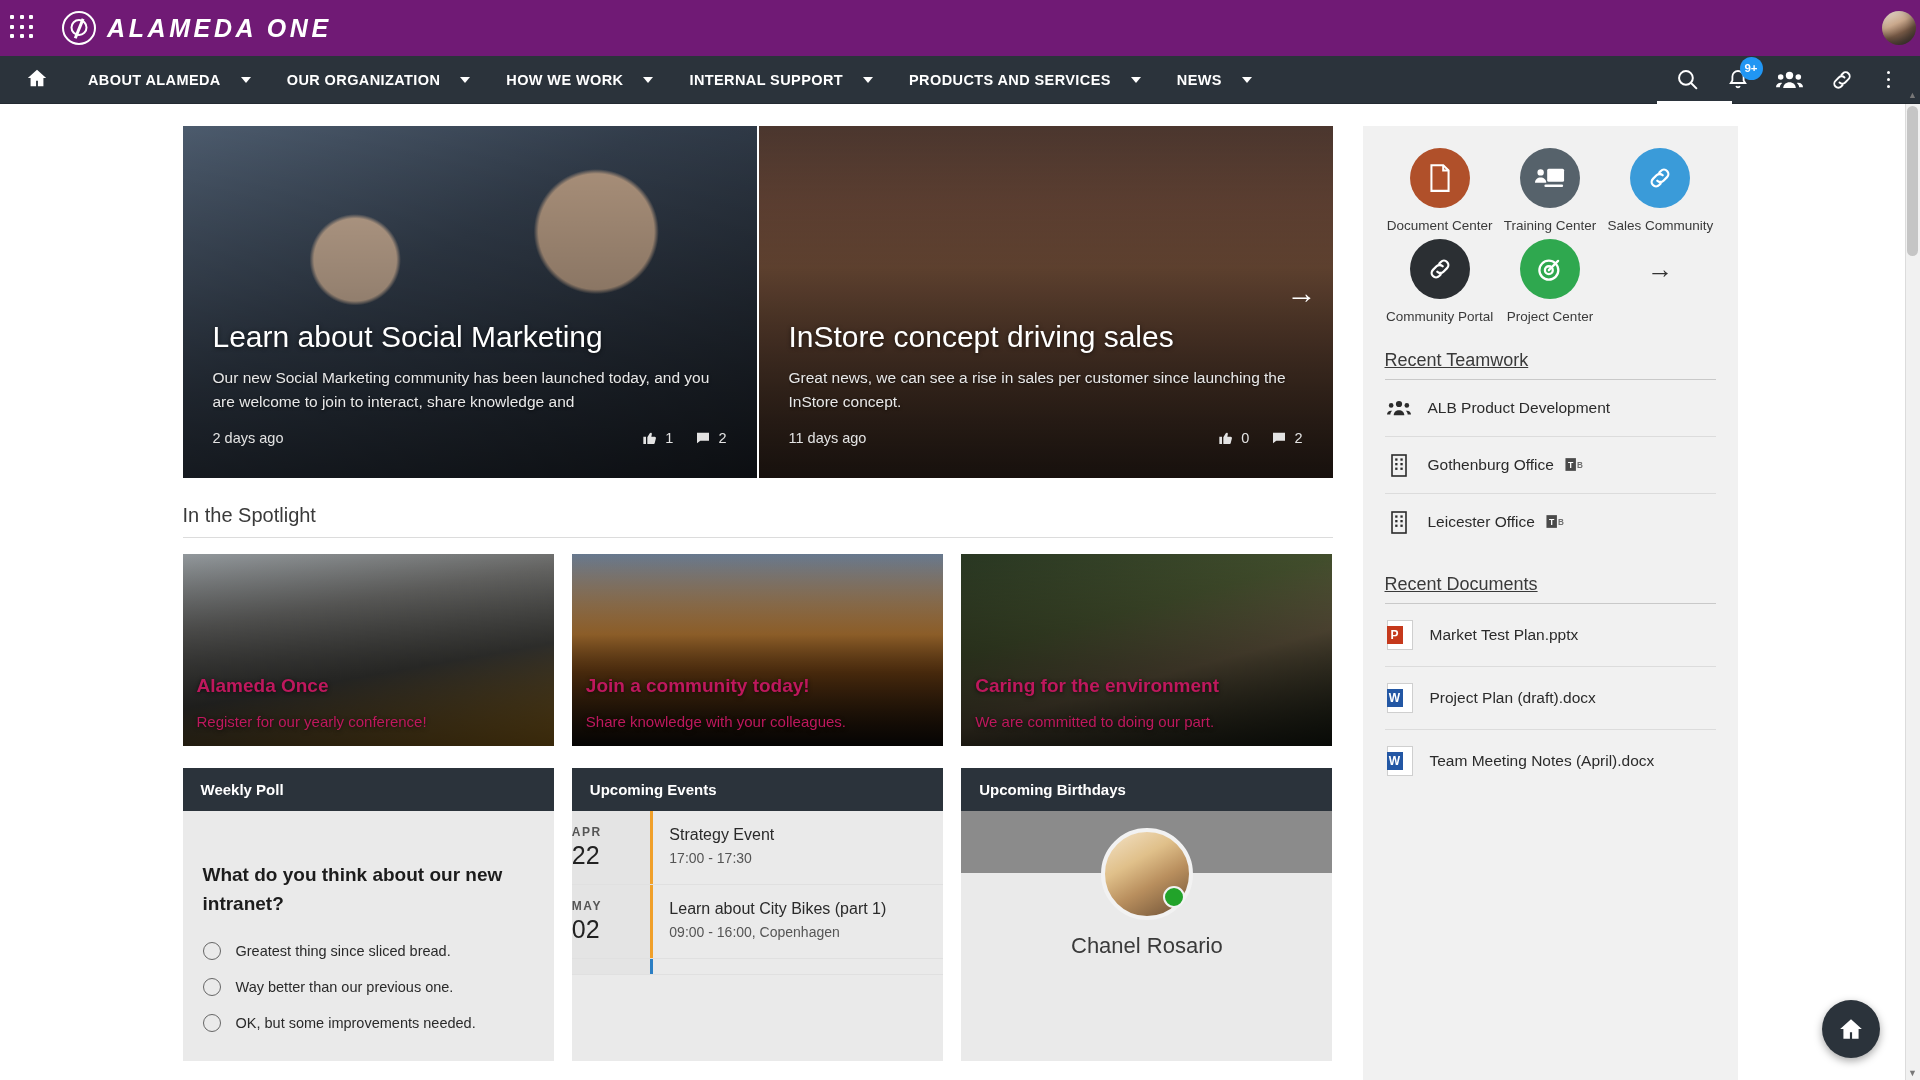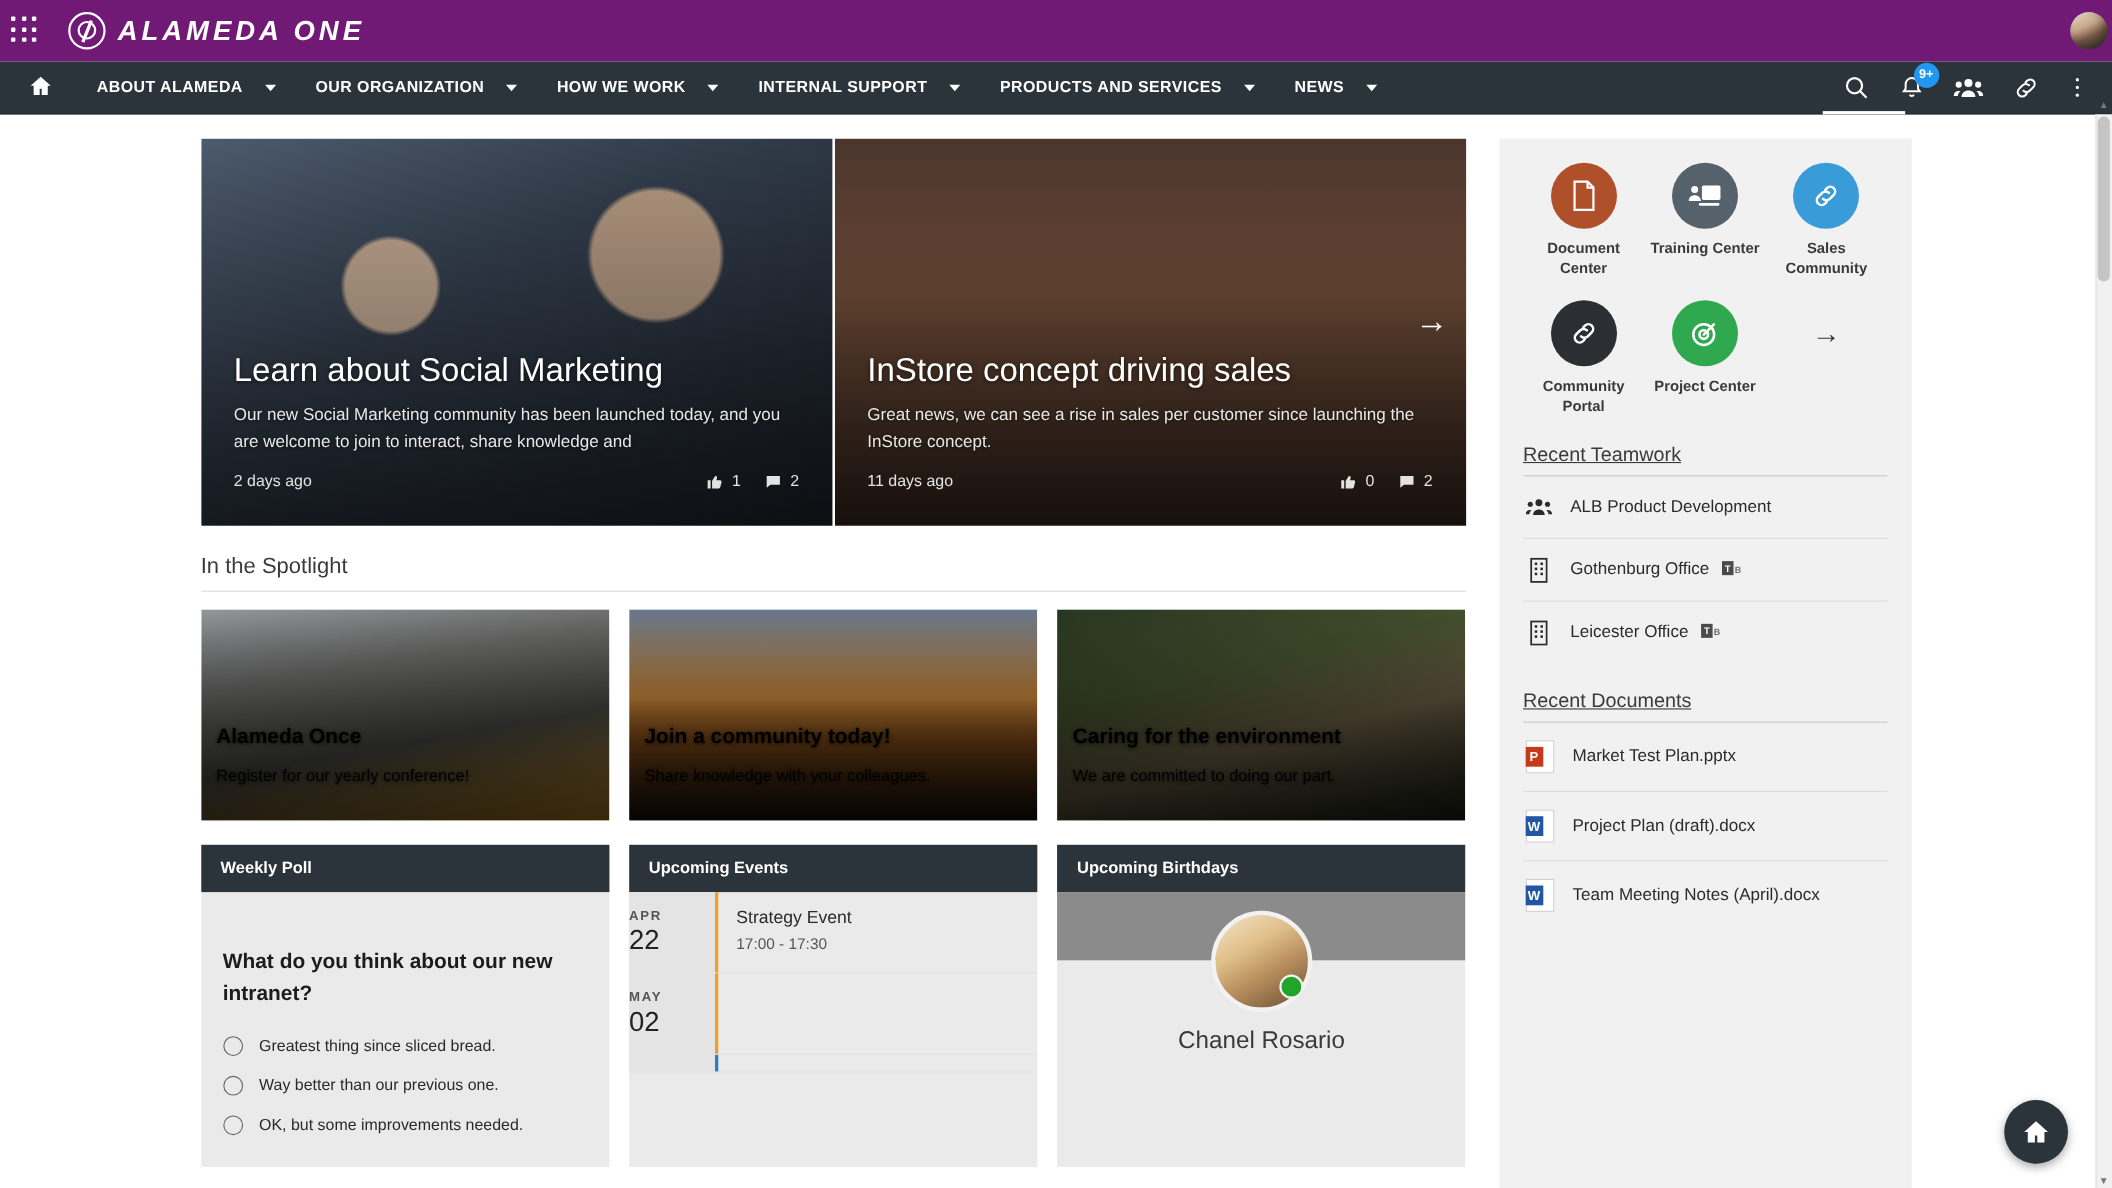--- a/index.html
+++ b/index.html
@@ -88,21 +88,21 @@
   .img-kayak{background:linear-gradient(170deg,#9aa0a4 0%,#6f6f6d 30%,#4a4a46 60%,#c98f24 100%);}
   .img-jump{background:linear-gradient(180deg,#6d7f96 0%,#d8903e 42%,#8a4f18 62%,#140f0b 100%);}
   .img-forest{background:linear-gradient(165deg,#2b3a24 0%,#46532f 35%,#6d6046 60%,#1d2418 100%);}
 
   
   .sec-head { font-size:20px; color:#3a3a3a; margin: 26px 0 10px 0; font-weight:normal; }
   .sec-rule { height:1px; background:#dcdcdc; margin-bottom:16px; }
   .spot-row { display:flex; gap:18px; }
   .spot-card { position:relative; flex:1 1 0; height:192px; overflow:hidden; }
   .spot-shade { position:absolute; inset:0; background:linear-gradient(180deg,rgba(0,0,0,.05) 0%,rgba(0,0,0,.45) 55%,rgba(0,0,0,.72) 100%); }
-  .spot-body { position:absolute; left:0; right:0; bottom:16px; padding:0 6px 16px 14px; color:#000000; }
+  .spot-body { position:absolute; left:0; right:0; bottom:0; padding:0 6px 16px 14px; color:#be185d; }
   .spot-title{ font-size:19px; font-weight:bold; margin-bottom:16px; text-shadow:0 1px 4px rgba(0,0,0,.7);}
   .spot-sub{ font-size:15px; text-shadow:0 1px 4px rgba(0,0,0,.7);}
 
   
   .widget-row { display:flex; gap:18px; margin-top:22px; }
   .widget { flex:1 1 0; background:#eaeaea; }
   .widget-head { background:#2b333b; color:#fff; font-size:15px; font-weight:bold; padding:13px 18px; }
   .widget-body { padding:18px 20px 20px 20px; }
   .poll-q { font-size:19px; font-weight:bold; color:#1c1c1c; line-height:1.55; margin-bottom:14px;margin-top:31px; }
   .poll-opt { display:flex; align-items:center; gap:15px; padding:9px 0; }
@@ -120,21 +120,21 @@
 
   .bday-band { background:#8b8b8b; height:62px; position:relative; }
   .bday-av { position:absolute; left:50%; top:17px; transform:translateX(-50%);
              width:92px;height:92px;border-radius:50%;border:4px solid #f2f2f2;
              background:linear-gradient(150deg,#f4e3c8 0%,#e0c08a 35%,#b98f5e 60%,#6a4e34 100%);}
   .bday-dot{ position:absolute; right:4px; bottom:8px; width:22px;height:22px;border-radius:50%;
              background:#22a32a; border:2.5px solid #f2f2f2;}
   .bday-name{ text-align:center; font-size:22px; color:#3a3a3a; padding:60px 0 18px 0; }
 
   
-  .ql-grid { display:grid; grid-template-columns:repeat(3,1fr); row-gap:20px;font-weight:bold; }
+  .ql-grid { display:grid; grid-template-columns:repeat(3,1fr); row-gap:4px; }
   .ql { display:flex; flex-direction:column; align-items:center; cursor:pointer; }
   .ql-circ { width:60px;height:60px;border-radius:50%;display:flex;align-items:center;justify-content:center;color:#fff;}
   .ql-lbl { font-size:13.5px; color:#3a3a3a; text-align:center; margin-top:9px; line-height:1.35; }
   .ql-arrow { display:flex; align-items:center; justify-content:center; height:60px; font-size:26px; color:#333; cursor:pointer;}
   .side-head { font-size:18px; color:#3a3a3a; margin:24px 0 8px 0;text-decoration:underline; }
   .side-rule { height:1px; background:#c9c9c9; }
   .side-item { display:flex; align-items:center; gap:17px; padding:16px 2px; border-bottom:1px solid #dcdcdc; cursor:pointer;}
   .side-item:last-child{border-bottom:none;}
   .side-lbl { font-size:15.5px; color:#2b2b2b; }
   .ico-box { width:24px; height:24px; flex:0 0 auto; display:flex; align-items:center; justify-content:center;}
@@ -371,20 +371,24 @@
                 <div class="ev-title">Strategy Event</div>
                 <div class="ev-time">17:00 - 17:30</div>
               </div>
             </div>
             <div class="ev-row">
               <div class="ev-date">
                 <div class="ev-mon">MAY</div>
                 <div class="ev-day">02</div>
               </div>
               <div class="ev-bar" style="background:#f0a02a"></div>
+              <div class="ev-info">
+                <div class="ev-title">Learn about City Bikes (part 1)</div>
+                <div class="ev-time">09:00 - 16:00, Copenhagen</div>
+              </div>
             </div>
             <div class="ev-row" style="height:16px">
               <div class="ev-date" style="padding:0"></div>
               <div class="ev-bar" style="background:#2c7fc4"></div>
               <div class="ev-info" style="padding:0"></div>
             </div>
           </div>
         </div>
 
         <div class="widget">

